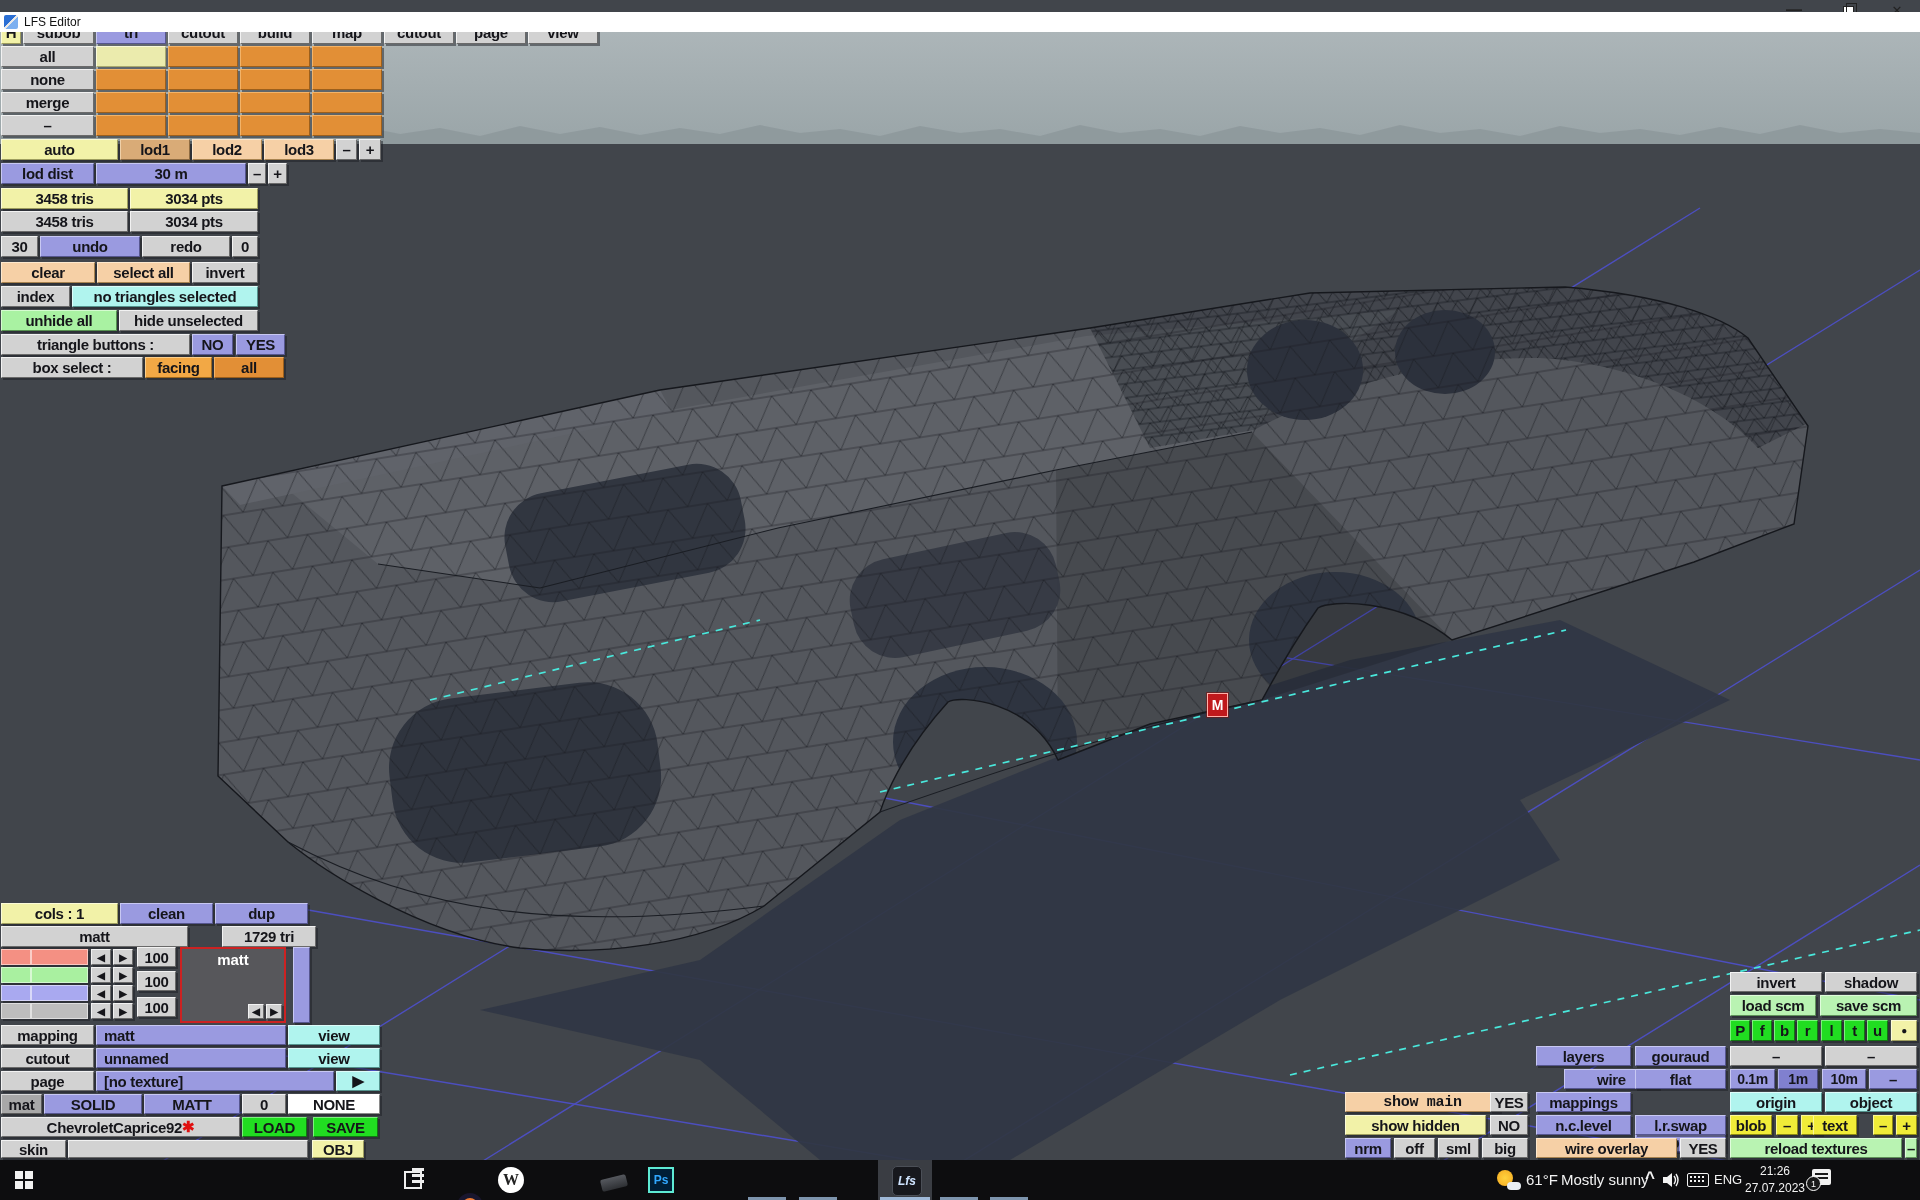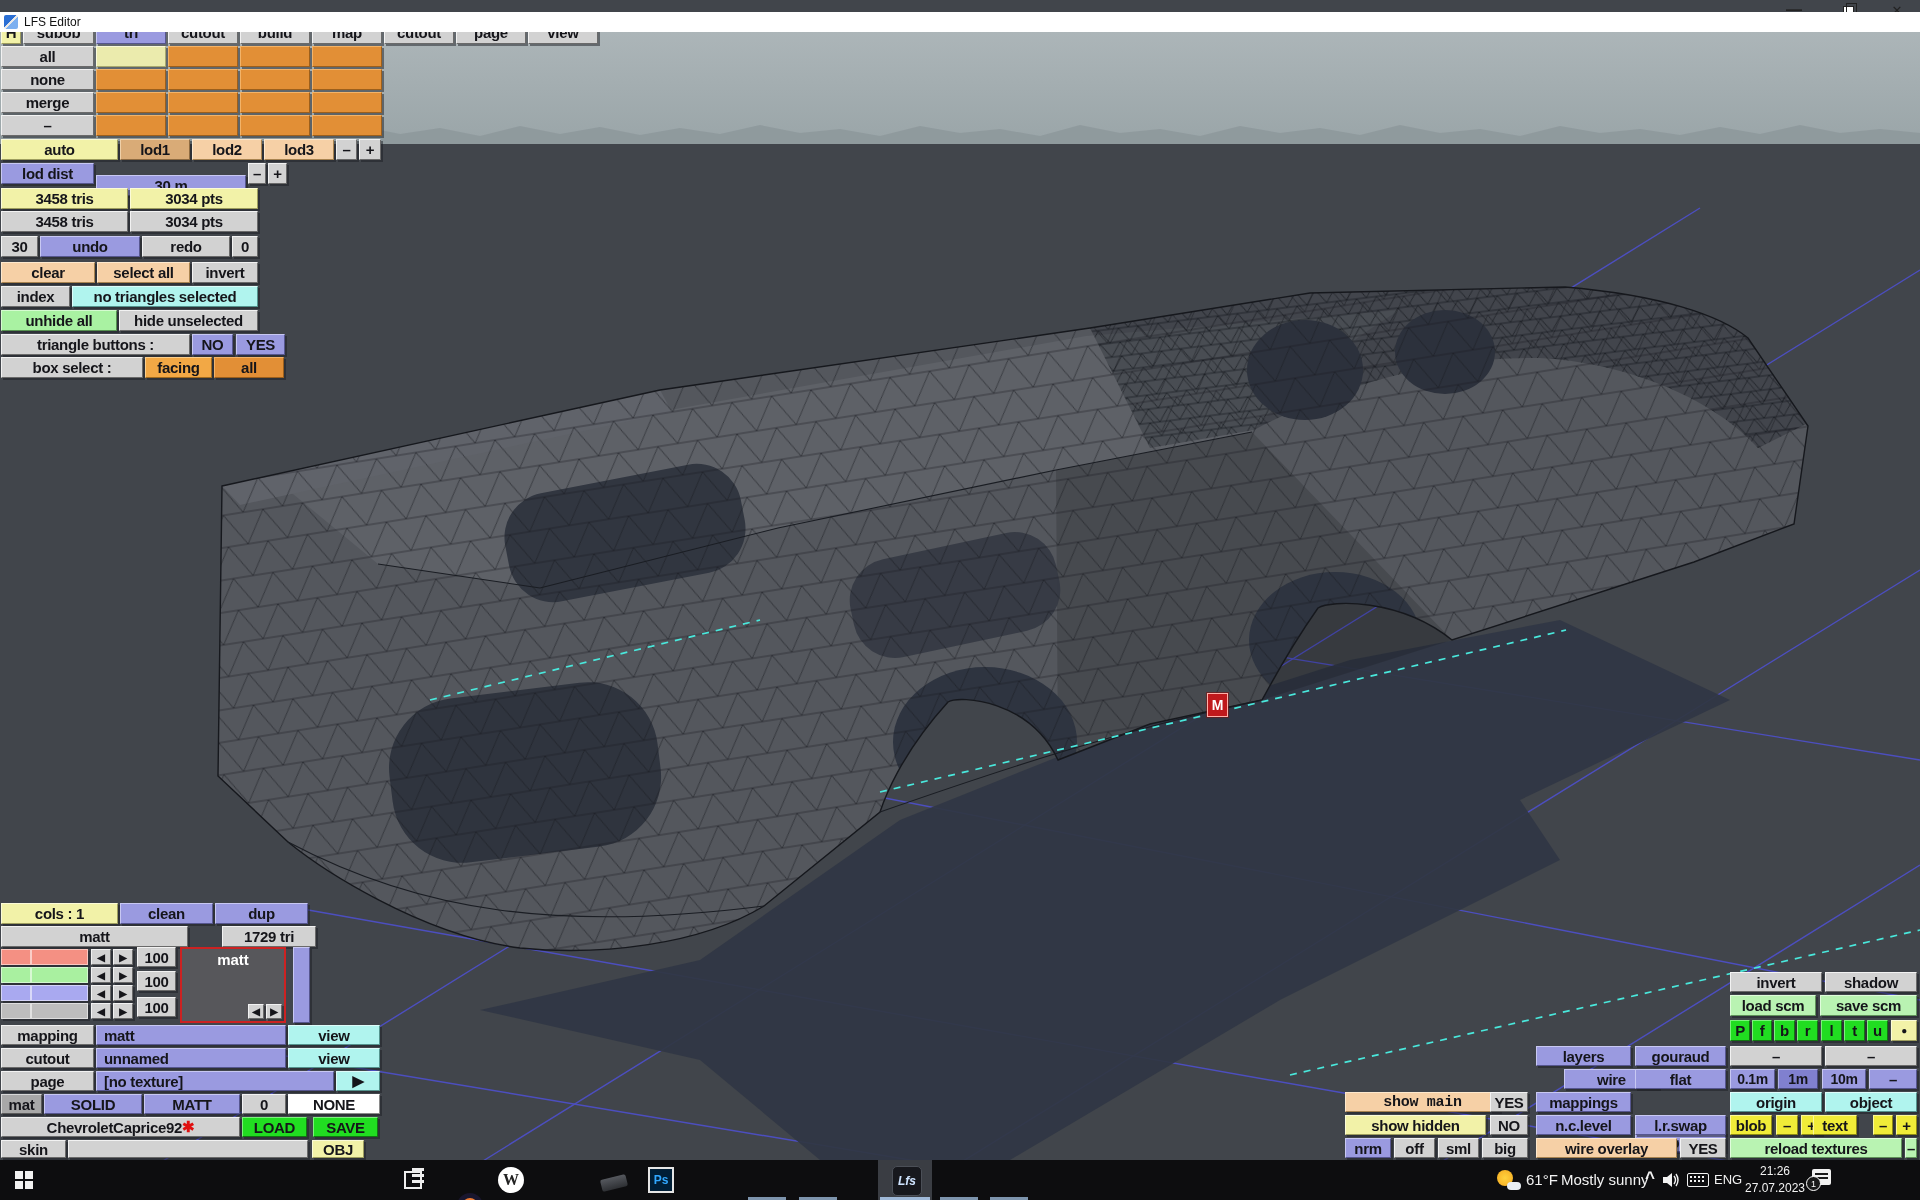--- a/index.html
+++ b/index.html
@@ -73,21 +73,21 @@
   .underline{position:absolute;top:1197px;height:3px;background:#7d94ad;z-index:31;}
   
   .taskview{box-sizing:border-box;position:relative;}
   .taskview:before{content:"";position:absolute;left:2px;top:4px;width:14px;height:14px;border:2px solid #eee;}
   .taskview:after{content:"";position:absolute;left:10px;top:1px;width:12px;height:3px;background:#eee;box-shadow:0 6px 0 #eee,0 12px 0 #eee;}
   .ic-orbit{border-radius:50%;background:#19162e;position:relative;}
   .ic-orbit:after{content:"";position:absolute;inset:5px;border-radius:50%;border:4px solid #ef7d33;}
   .ic-w{border-radius:50%;background:#fff;color:#222;display:flex;align-items:center;justify-content:center;
         font-family:"Liberation Serif",serif;font-weight:700;font-size:16px;}
   .ic-wedge{top:1177px;height:12px;background:linear-gradient(#55585e,#2e3034);transform:rotate(-14deg);border-radius:2px;}
-  .ic-ps{background:#001e36;border:2px solid #e5e5e5;box-sizing:border-box;color:#31a8ff;
+  .ic-ps{background:#001e36;border:2px solid #5eead4;box-sizing:border-box;color:#31a8ff;
          display:flex;align-items:center;justify-content:center;font-size:12px;font-weight:700;}
   #lfs-task{position:absolute;left:878px;top:1160px;width:54px;height:40px;background:#3a3d43;z-index:30;}
   .ic-lfs{position:absolute;left:892px;top:1166px;width:28px;height:28px;background:#17181d;border:1px solid #4b4f57;
         border-radius:5px;color:#cfe4ff;display:flex;align-items:center;justify-content:center;
         font-style:italic;font-weight:700;font-size:12px;z-index:31;}
   
   .tray-txt{position:absolute;color:#f2f2f2;z-index:31;font-size:15px;}
   .ic-weather{position:absolute;left:1497px;top:1168px;width:24px;height:24px;z-index:31;}
   .ic-weather .sun{position:absolute;left:0;top:2px;width:16px;height:16px;border-radius:50%;
         background:radial-gradient(#ffd23e,#f5a91f);}
@@ -221,21 +221,21 @@
   <div class="cell" style="left:312px;top:115px;width:70px;height:21px;"></div>
 
   <div class="btn c-yellow" style="left:1px;top:139px;width:117px;height:21px;">auto</div>
   <div class="btn c-tan" style="left:120px;top:139px;width:70px;height:21px;">lod1</div>
   <div class="btn c-peach" style="left:192px;top:139px;width:70px;height:21px;">lod2</div>
   <div class="btn c-peach" style="left:264px;top:139px;width:70px;height:21px;">lod3</div>
   <div class="btn" style="left:336px;top:139px;width:21px;height:21px;">–</div>
   <div class="btn" style="left:359px;top:139px;width:22px;height:21px;">+</div>
 
   <div class="btn c-purple" style="left:1px;top:163px;width:93px;height:21px;">lod dist</div>
-  <div class="btn c-purple" style="left:96px;top:163px;width:150px;height:21px;margin-top:12px;">30 m</div>
+  <div class="btn c-purple" style="left:96px;top:163px;width:150px;height:21px;">30 m</div>
   <div class="btn" style="left:248px;top:163px;width:18px;height:21px;">–</div>
   <div class="btn" style="left:268px;top:163px;width:19px;height:21px;">+</div>
 
   <div class="btn c-yellow" style="left:1px;top:188px;width:127px;height:21px;">3458 tris</div>
   <div class="btn c-yellow" style="left:130px;top:188px;width:128px;height:21px;">3034 pts</div>
   <div class="btn" style="left:1px;top:211px;width:127px;height:21px;">3458 tris</div>
   <div class="btn" style="left:130px;top:211px;width:128px;height:21px;">3034 pts</div>
 
   <div class="btn" style="left:1px;top:236px;width:37px;height:21px;">30</div>
   <div class="btn c-purple" style="left:40px;top:236px;width:100px;height:21px;">undo</div>

